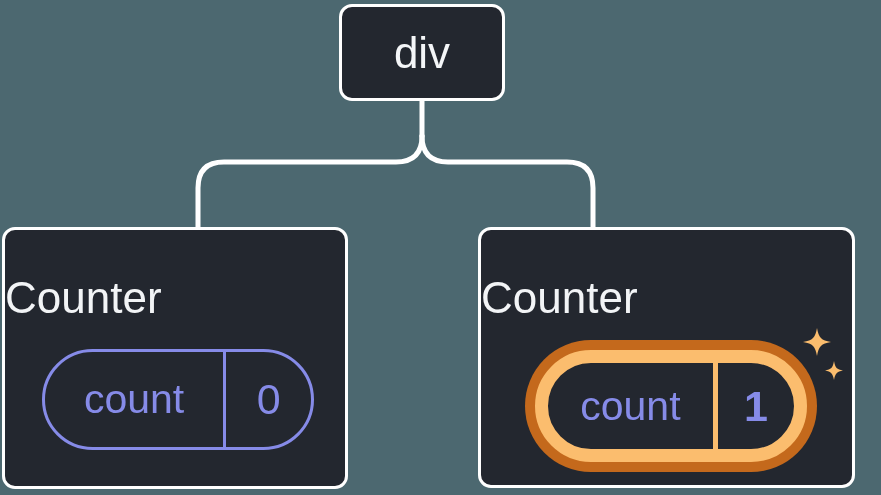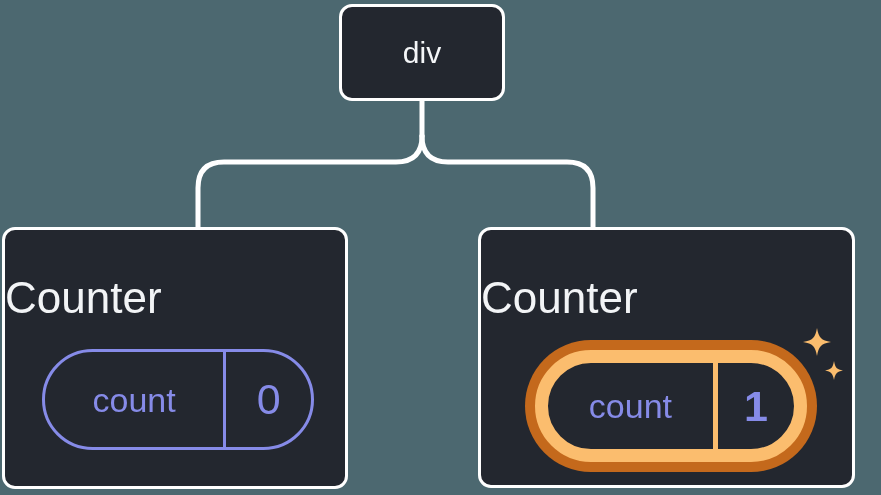--- a/index.html
+++ b/index.html
@@ -32,21 +32,21 @@
   }
   .node-root {
     left: 339px; top: 4px;
     width: 166px; height: 97px;
     display: flex;
     align-items: center;
     justify-content: center;
   }
   .root-label {
     color: #F4F6F8;
-    font-size: 30px;
+    font-size: 44px;
     line-height: 1;
   }
   .node-counter-left  { left: 2px;   top: 227px; width: 346px; height: 262px; }
   .node-counter-right { left: 478px; top: 227px; width: 377px; height: 261px; }
   .counter-title {
     position: absolute;
     left: 0; top: 44px;
     width: 100%;
     text-align: left;
     color: #F2F4F6;
@@ -73,21 +73,21 @@
     border: 13px solid #FBBD6E;
     box-shadow: 0 0 0 10px #C4691C;
     background: #23272F;
   }
   .pill-key {
     width: 67%;
     display: flex;
     align-items: center;
     justify-content: center;
     color: #868BE8;
-    font-size: 34px;
+    font-size: 41px;
     line-height: 1;
   }
   .pill-plain .pill-key { border-right: 3px solid #868BE8; }
   .pill-highlight .pill-key { border-right: 5px solid #FBBD6E; }
   .pill-value {
     flex: 1;
     display: flex;
     align-items: center;
     justify-content: center;
     color: #868BE8;

